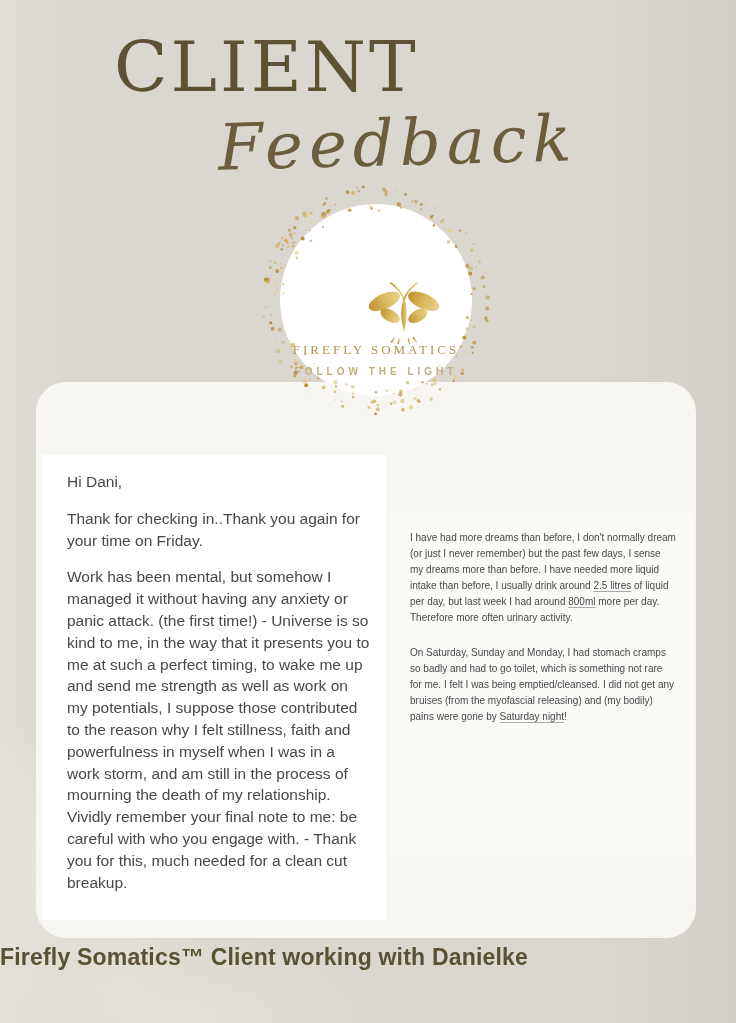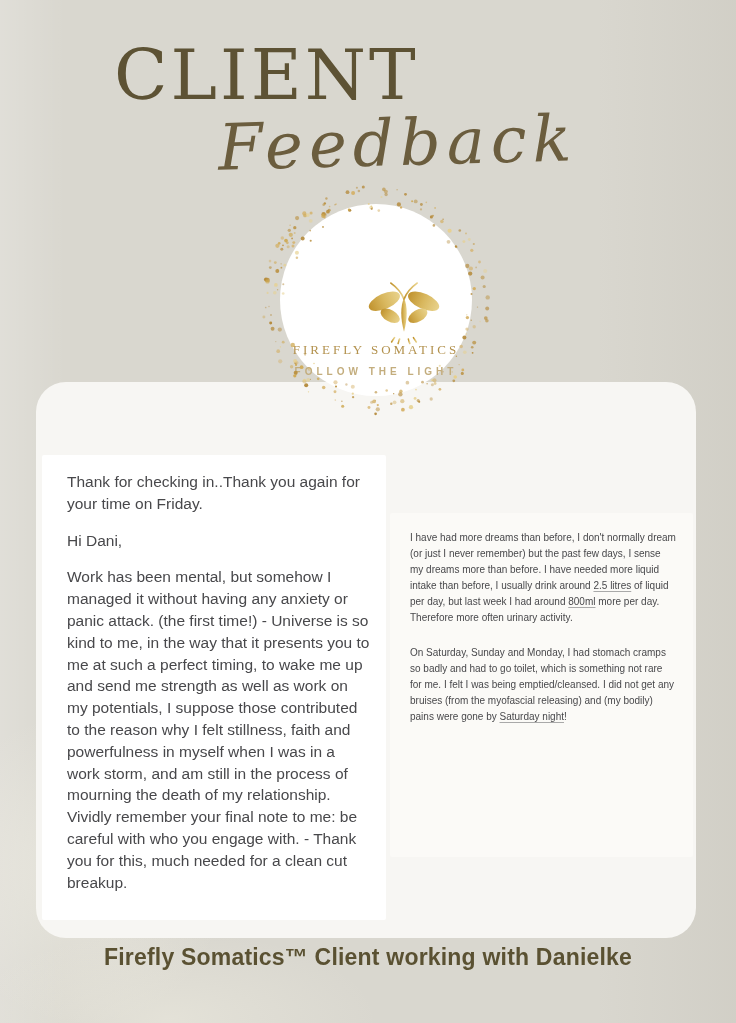--- a/index.html
+++ b/index.html
@@ -27,21 +27,21 @@
   }
   .bg-decor .shade-right{
     position:absolute;right:0;top:0;width:140px;height:1023px;
     background:linear-gradient(270deg,rgba(120,115,100,.08),rgba(120,115,100,0));
   }
 
   .title{
     position:absolute;left:114px;top:32px;
     font-family:"DejaVu Serif","Liberation Serif",serif;
     font-size:70px;line-height:1.0;font-weight:400;
-    letter-spacing:3px;color:var(--title,#5d5234);margin-top:8px;
+    letter-spacing:3px;color:var(--title,#5d5234);
   }
   .subtitle{
     position:absolute;left:218px;top:106px;
     font-family:"DejaVu Serif","Liberation Serif",serif;
     font-style:italic;font-weight:400;
     font-size:64px;letter-spacing:6px;
     color:var(--subtitle,#6b5d3e);
     transform:rotate(-1.5deg);
   }
 
@@ -83,21 +83,21 @@
   }
   .msg-right{
     left:354px;top:131px;width:303px;height:344px;
     background:var(--bubble-right,#fbfaf7);
     padding:17px 17px 12px 20px;box-sizing:border-box;
     font-size:10px;line-height:16px;border-radius:2px;
   }
   .msg-right p{margin:0 0 19px 0;}
 
   .caption{
-    position:absolute;left:0;right:0;top:944px;text-align:center;
+    position:absolute;left:0;right:0;top:944px;
     font-size:23px;font-weight:700;
     color:var(--caption,#5a5132);
     letter-spacing:.2px;
   }
 </style>
 </head>
 <body>
 
 <div class="page">
 
@@ -352,22 +352,22 @@
         <circle cx="19.0" cy="139.0" r="0.82" fill="#b68c3e" opacity="0.80"></circle>
         <circle cx="222.2" cy="67.9" r="0.74" fill="#cfa953" opacity="0.40"></circle>
         <circle cx="11.9" cy="140.9" r="1.48" fill="#cfa953" opacity="0.43"></circle>
         <circle cx="28.2" cy="185.3" r="2.10" fill="#d4af63" opacity="0.42"></circle>
         <circle cx="42.7" cy="57.0" r="0.92" fill="#cfa953" opacity="0.50"></circle>
       </svg>
   </div>
 
   <div class="card">
     <div class="msg msg-left">
+        <p><span>Hi Dani,</span></p>
         <p><span>Thank for checking in..Thank you again for your time on Friday.</span></p>
-        <p><span>Hi Dani,</span></p>
         <p><span>Work has been mental, but somehow I managed it without having any anxiety or panic attack. (the first time!) - Universe is so kind to me, in the way that it presents you to me at such a perfect timing, to wake me up and send me strength as well as work on my potentials, I suppose those contributed to the reason why I felt stillness, faith and powerfulness in myself when I was in a work storm, and am still in the process of mourning the death of my relationship. Vividly remember your final note to me: be careful with who you engage with. - Thank you for this, much needed for a clean cut breakup.</span></p>
       </div>
     <div class="msg msg-right">
         <p><span>I have had more dreams than before, I don't normally dream (or just I never remember) but the past few days, I sense my dreams more than before. I have needed more liquid intake than before, I usually drink around </span><span class="u">2.5 litres</span><span> of liquid per day, but last week I had around </span><span class="u">800ml</span><span> more per day. Therefore more often urinary activity.</span></p>
         <p><span>On Saturday, Sunday and Monday, I had stomach cramps so badly and had to go toilet, which is something not rare for me. I felt I was being emptied/cleansed. I did not get any bruises (from the myofascial releasing) and (my bodily) pains were gone by </span><span class="u">Saturday night</span><span>!</span></p>
       </div>
   </div>
 
   <div class="caption">Firefly Somatics™ Client working with Danielke</div>
 

